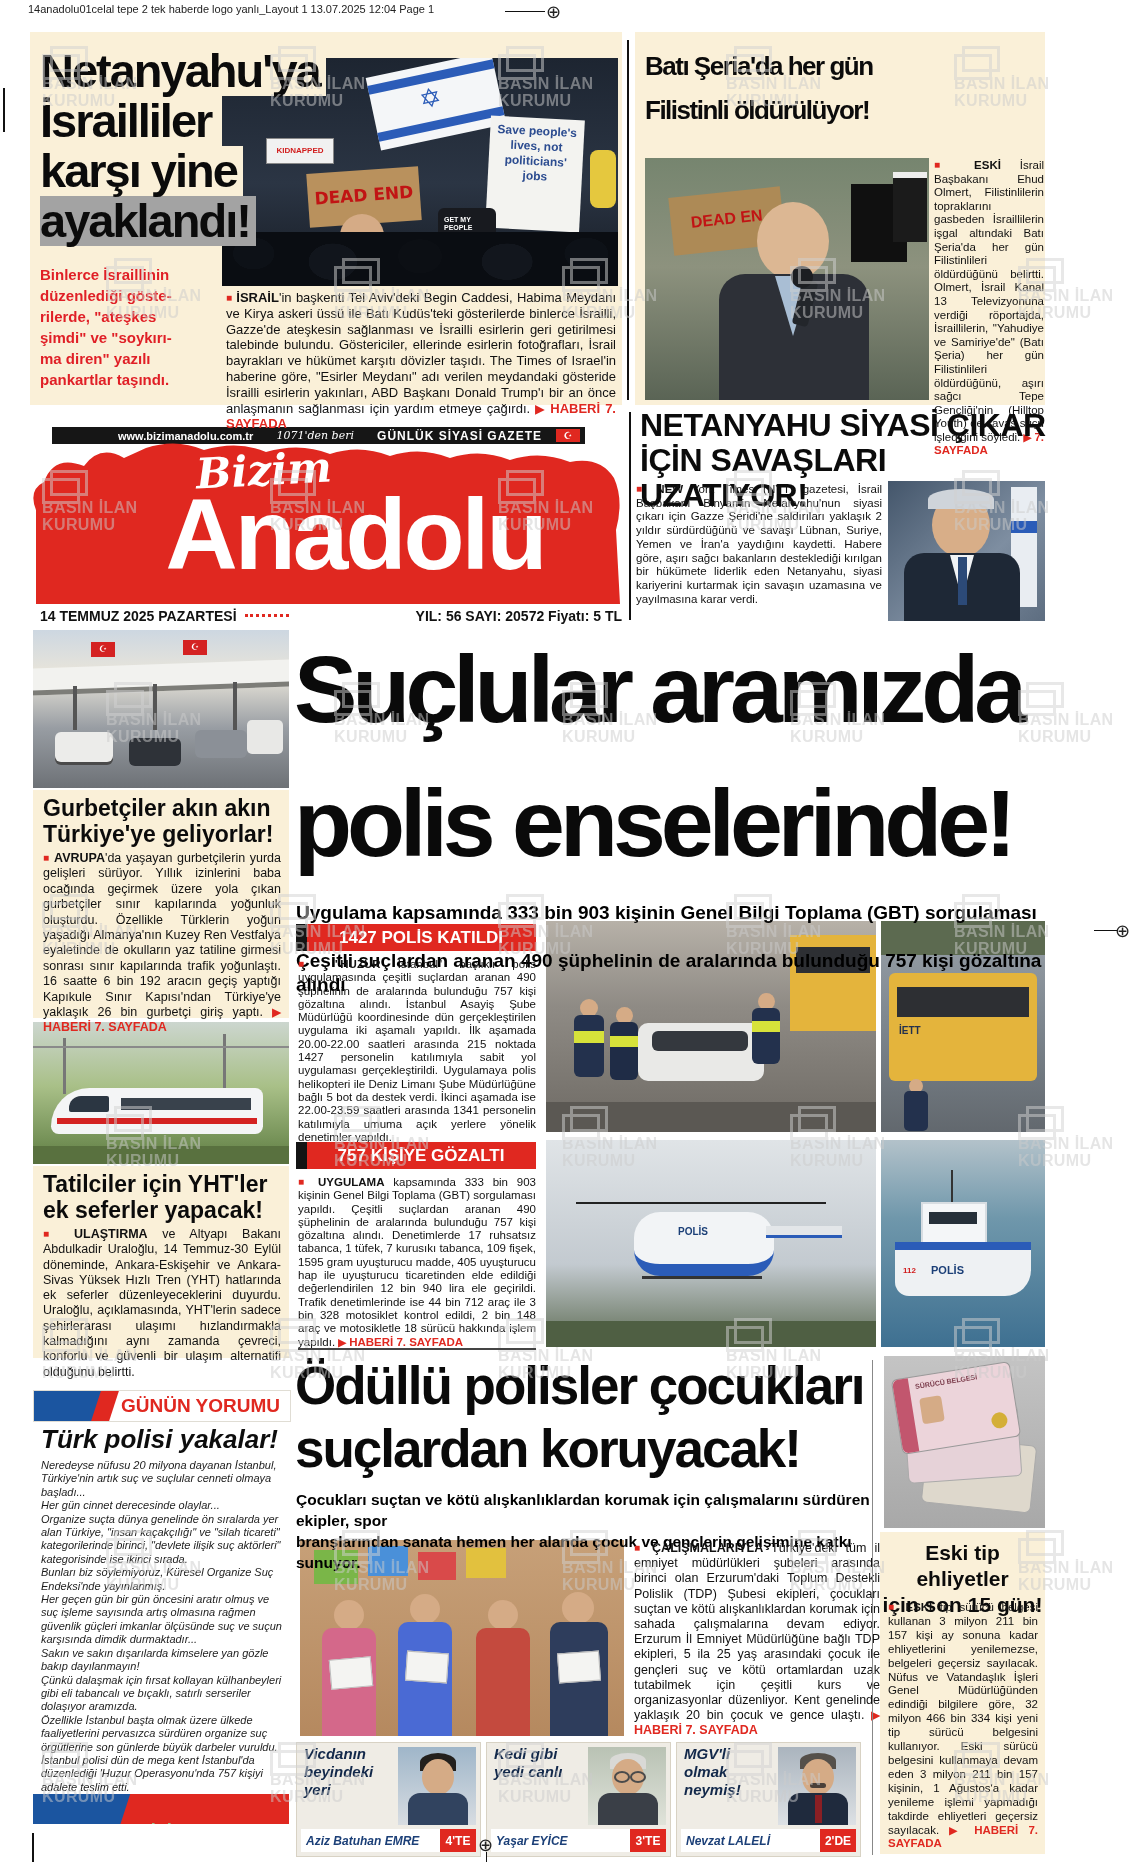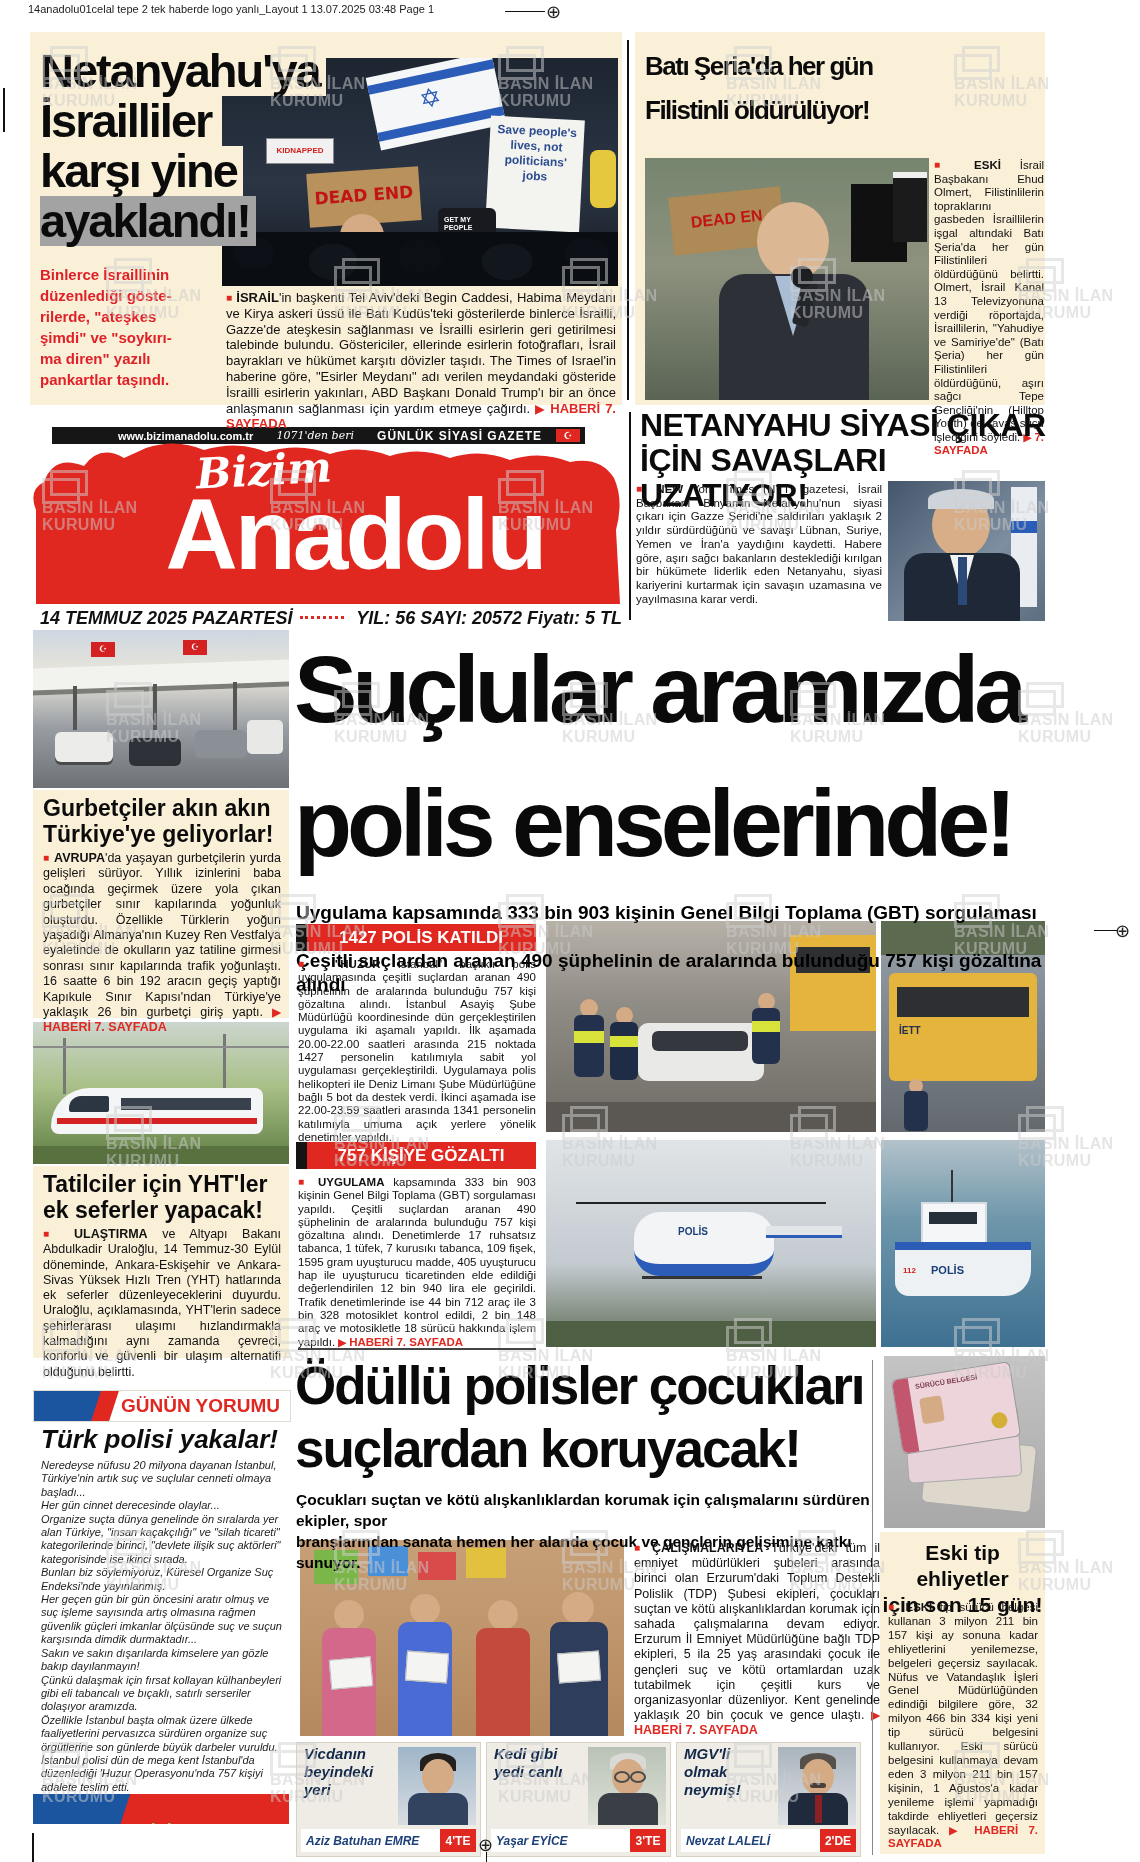--- a/index.html
+++ b/index.html
@@ -42,21 +42,21 @@
   .auth .pg{width:36px;height:23px;background:#e02820;color:#fff;font-weight:800;font-size:12px;
             display:flex;align-items:center;justify-content:center;}
   .head-c{border-radius:50%;background:#d5ab86;}
   .txt{z-index:2;}
 </style>
 </head>
 <body>
 
 <div id="page">
 
-  <div class="abs txt" style="left:28px;top:3px;font-size:11px;color:#222;">14anadolu01celal tepe 2 tek haberde logo yanlı_Layout 1  13.07.2025  03:48  Page 1</div>
+  <div class="abs txt" style="left:28px;top:3px;font-size:11px;color:#222;">14anadolu01celal tepe 2 tek haberde logo yanlı_Layout 1  13.07.2025  12:04  Page 1</div>
   <div class="cropline" style="left:505px;top:11px;width:40px;height:1px;"></div>
   <div class="crop" style="left:546px;top:1px;">⊕</div>
   <div class="cropline" style="left:1094px;top:930px;width:24px;height:1px;"></div>
   <div class="crop" style="left:1115px;top:920px;">⊕</div>
   <div class="crop" style="left:478px;top:1834px;">⊕</div>
   <div class="cropline" style="left:486px;top:1852px;width:1px;height:10px;"></div>
   <div class="cropline" style="left:3px;top:88px;width:2px;height:44px;"></div>
   <div class="cropline" style="left:32px;top:1833px;width:2px;height:29px;"></div>
 
   <div class="abs cream" style="left:30px;top:32px;width:592px;height:373px;"></div>
@@ -136,21 +136,21 @@
       <span style="width:24px;height:13px;background:#e02820;color:#fff;font-size:10px;text-align:center;line-height:13px;">☪</span>
     </div>
   </div>
 
   <svg class="abs" style="left:28px;top:438px;z-index:2;pointer-events:none;" width="596" height="170" viewBox="0 0 596 170">
     <path fill="#e02820" d="M8,72 Q0,52 16,44 Q26,16 56,28 Q72,6 96,20 L118,10 Q148,0 176,12 Q210,2 238,14 Q272,4 302,16 Q332,6 362,18 Q392,8 422,20 Q452,10 482,22 Q512,12 542,24 Q572,18 586,40 Q596,62 588,92 L592,166 L8,166 Z"></path>
   </svg>
   <div class="abs txt" style="left:196px;top:446px;z-index:3;color:#fff;font-family:'DejaVu Serif',serif;font-style:italic;font-weight:700;font-size:42px;transform:rotate(-3deg);">Bizim</div>
   <div class="abs txt" style="left:88px;top:478px;width:534px;z-index:3;color:#fff;font-weight:800;font-size:100px;line-height:112px;letter-spacing:-3px;text-align:center;">Anadolu</div>
 
-  <div class="abs txt" style="left:40px;top:608px;width:582px;display:flex;align-items:center;font-size:18px;font-weight:800;font-style:italic;">
+  <div class="abs txt" style="left:40px;top:608px;width:582px;display:flex;align-items:center;font-size:14px;font-weight:800;">
     <span>14 TEMMUZ 2025 PAZARTESİ</span>
     <span style="width:44px;border-bottom:3px dotted #e02820;margin:0 8px 2px 8px;"></span>
     <span style="flex:1;"></span>
     <span>YIL: 56  SAYI: 20572 Fiyatı: 5 TL</span>
   </div>
 
   <div class="vline abs" style="left:629px;top:412px;height:208px;"></div>
   <div class="abs txt hl ml" style="left:640px;top:408px;width:408px;font-size:32px;line-height:35px;letter-spacing:-0.5px;font-weight:900;">NETANYAHU SİYASİ ÇIKAR
 İÇİN SAVAŞLARI UZATIYOR!</div>
   <p class="abs txt jus" style="left:636px;top:482px;width:246px;font-size:11.5px;line-height:13.7px;margin:0;"><span class="sq">■ </span><b class="lead">NEW</b><span> York Times (NYT) gazetesi, İsrail Başbakanı Binyamin Netanyahu'nun siyasi çıkarı için Gazze Şeridi'ne saldırıları yaklaşık 2 yıldır sürdürdüğünü ve savaşı Lübnan, Suriye, Yemen ve İran'a yaydığını kaydetti. Habere göre, aşırı sağcı bakanların desteklediği kırılgan bir hükümete liderlik eden Netanyahu, siyasi kariyerini kurtarmak için savaşın uzamasına ve yayılmasına karar verdi.</span></p>

